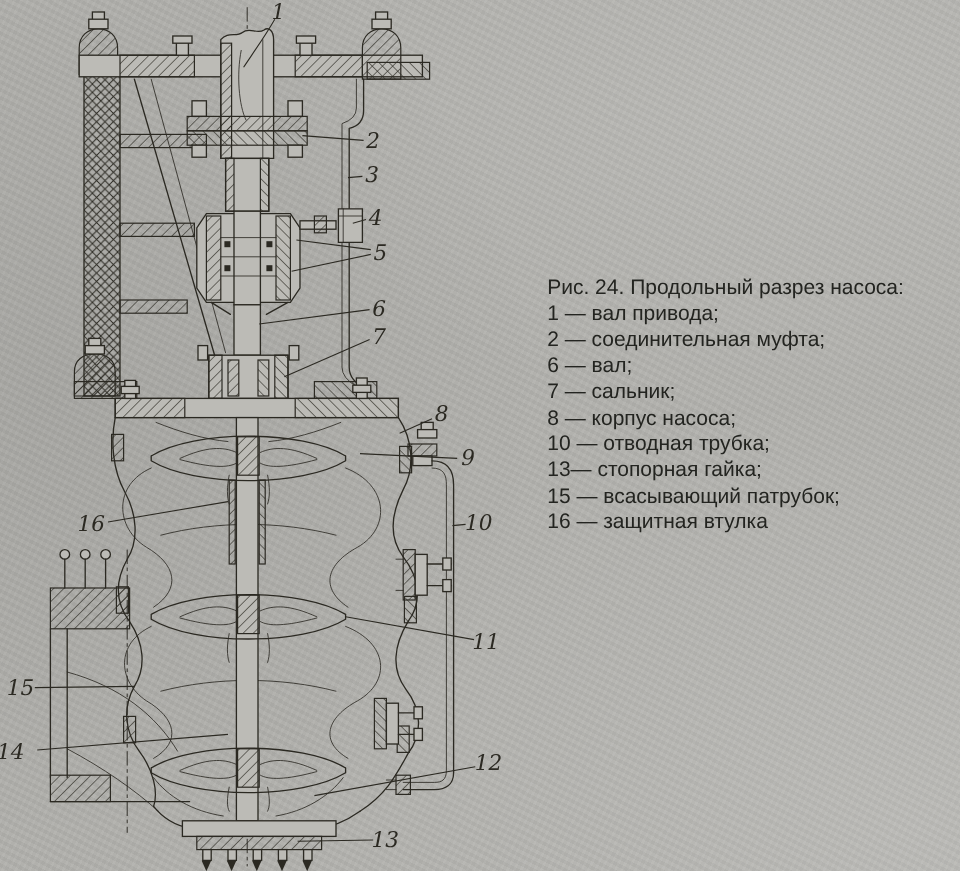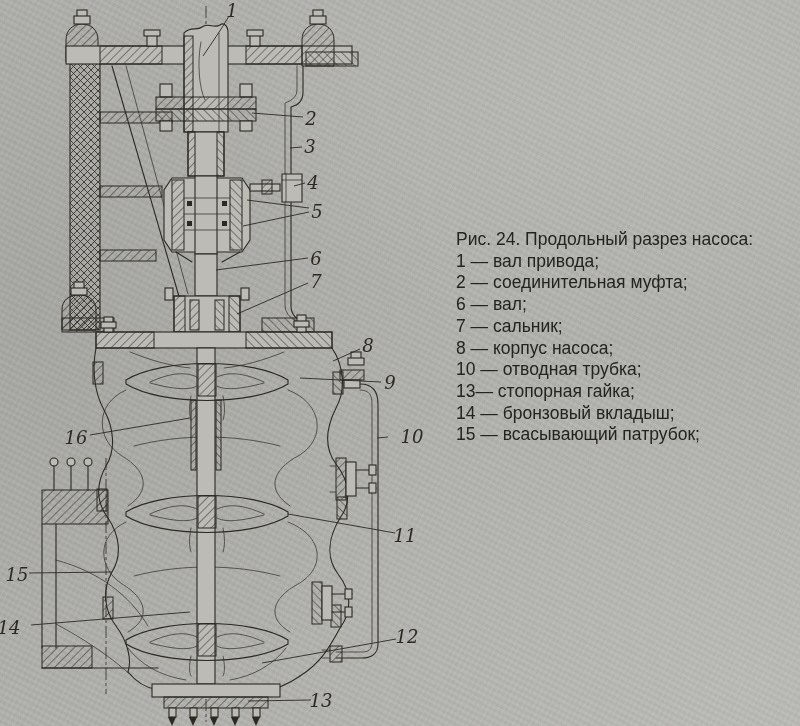--- a/index.html
+++ b/index.html
@@ -272,34 +272,34 @@
 
   <div class="callout" style="left:232px;top:10px">1</div>
   <div class="callout" style="left:311px;top:118px">2</div>
   <div class="callout" style="left:310px;top:146px">3</div>
   <div class="callout" style="left:313px;top:182px">4</div>
   <div class="callout" style="left:317px;top:211px">5</div>
   <div class="callout" style="left:316px;top:258px">6</div>
   <div class="callout" style="left:316px;top:281px">7</div>
   <div class="callout" style="left:368px;top:345px">8</div>
   <div class="callout" style="left:390px;top:382px">9</div>
-  <div class="callout" style="left:412px;top:436px">10</div>
+  <div class="callout" style="left:399px;top:436px">10</div>
   <div class="callout" style="left:405px;top:535px">11</div>
   <div class="callout" style="left:407px;top:636px">12</div>
   <div class="callout" style="left:321px;top:700px">13</div>
   <div class="callout" style="left:9px;top:627px">14</div>
   <div class="callout" style="left:17px;top:574px">15</div>
   <div class="callout" style="left:76px;top:437px">16</div>
 
   <div class="caption">
     <div class="cap-line">Рис. 24. Продольный разрез насоса:</div>
     <div class="cap-line">1 — вал привода;</div>
     <div class="cap-line">2 — соединительная муфта;</div>
     <div class="cap-line">6 — вал;</div>
     <div class="cap-line">7 — сальник;</div>
     <div class="cap-line">8 — корпус насоса;</div>
     <div class="cap-line">10 — отводная трубка;</div>
     <div class="cap-line">13— стопорная гайка;</div>
-    <div class="cap-line">14 — бронзовый вкладыш;</div>
     <div class="cap-line">15 — всасывающий патрубок;</div>
+    <div class="cap-line">16 — защитная втулка</div>
   </div>
 
 </div>
 
 </body></html>

